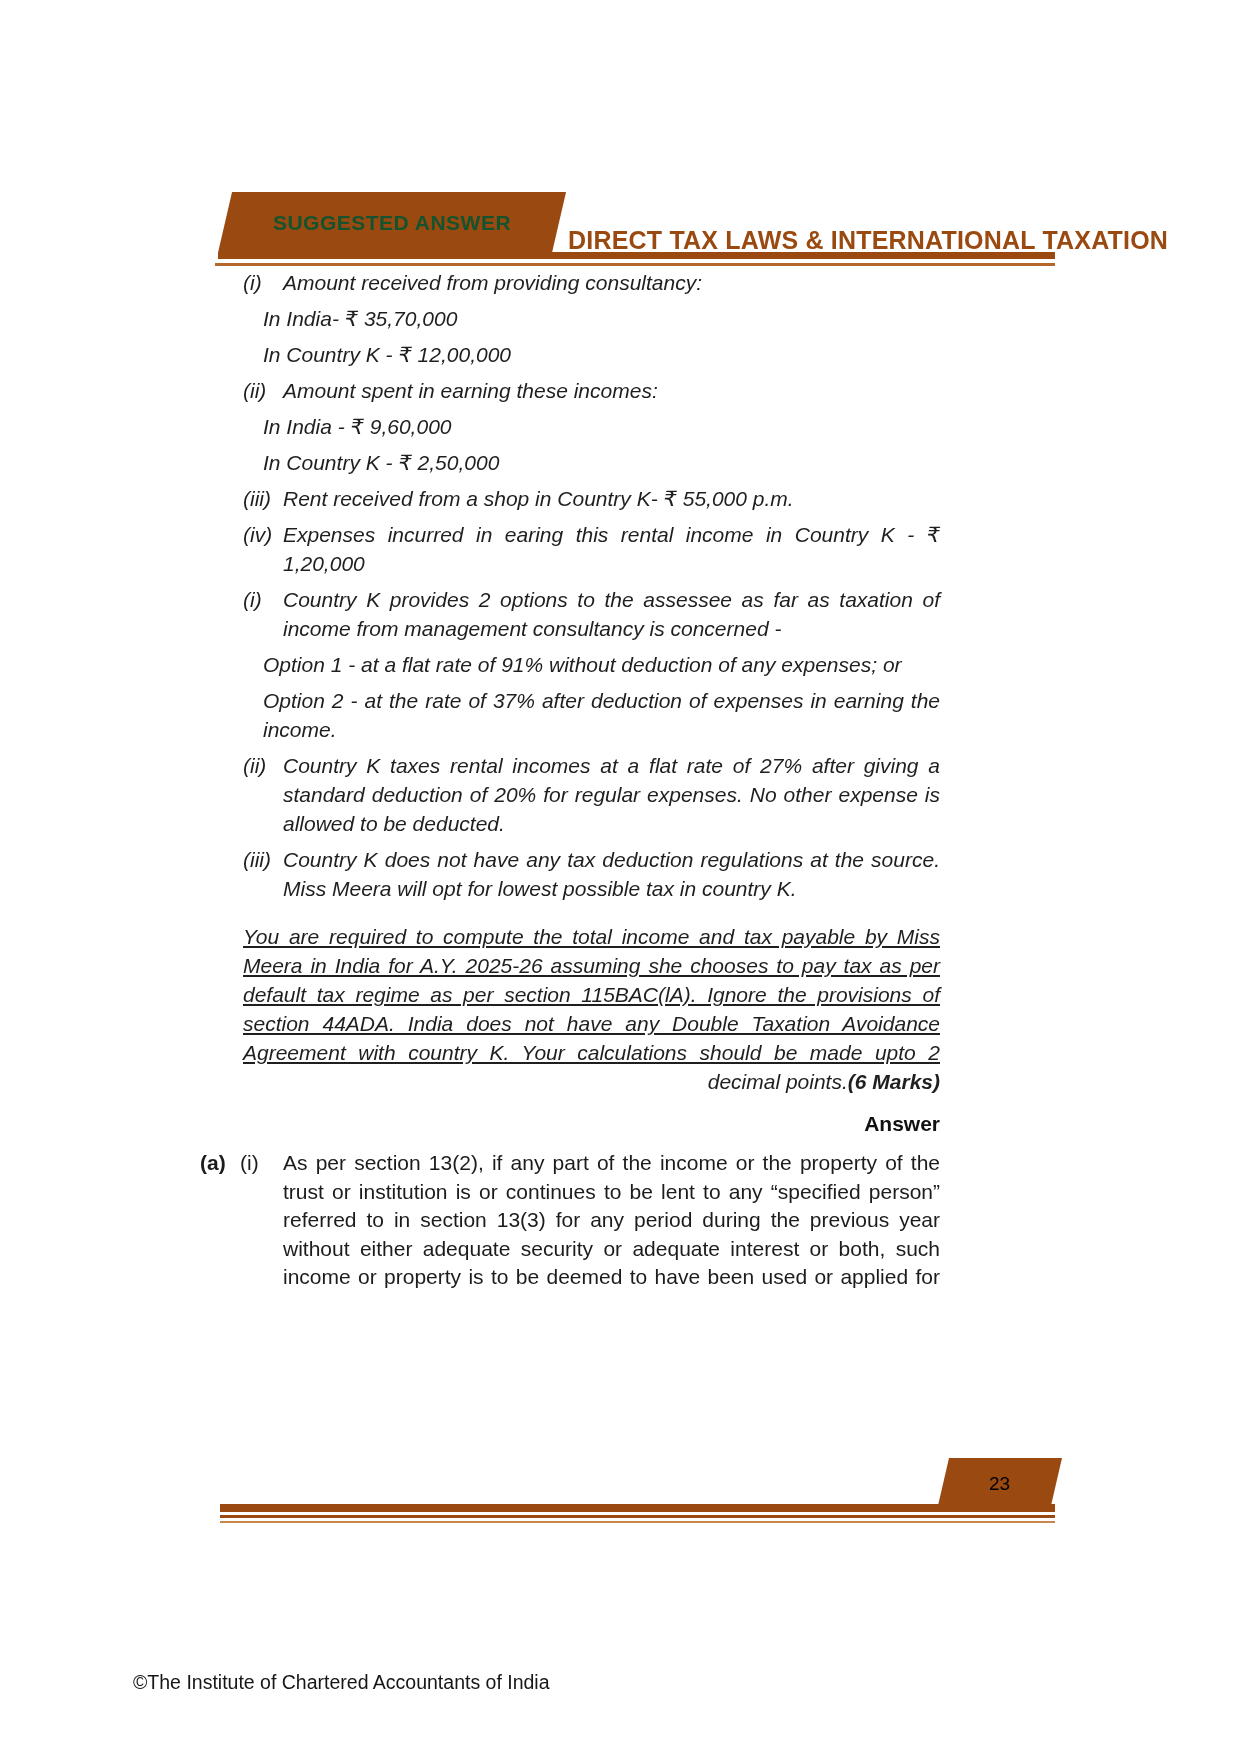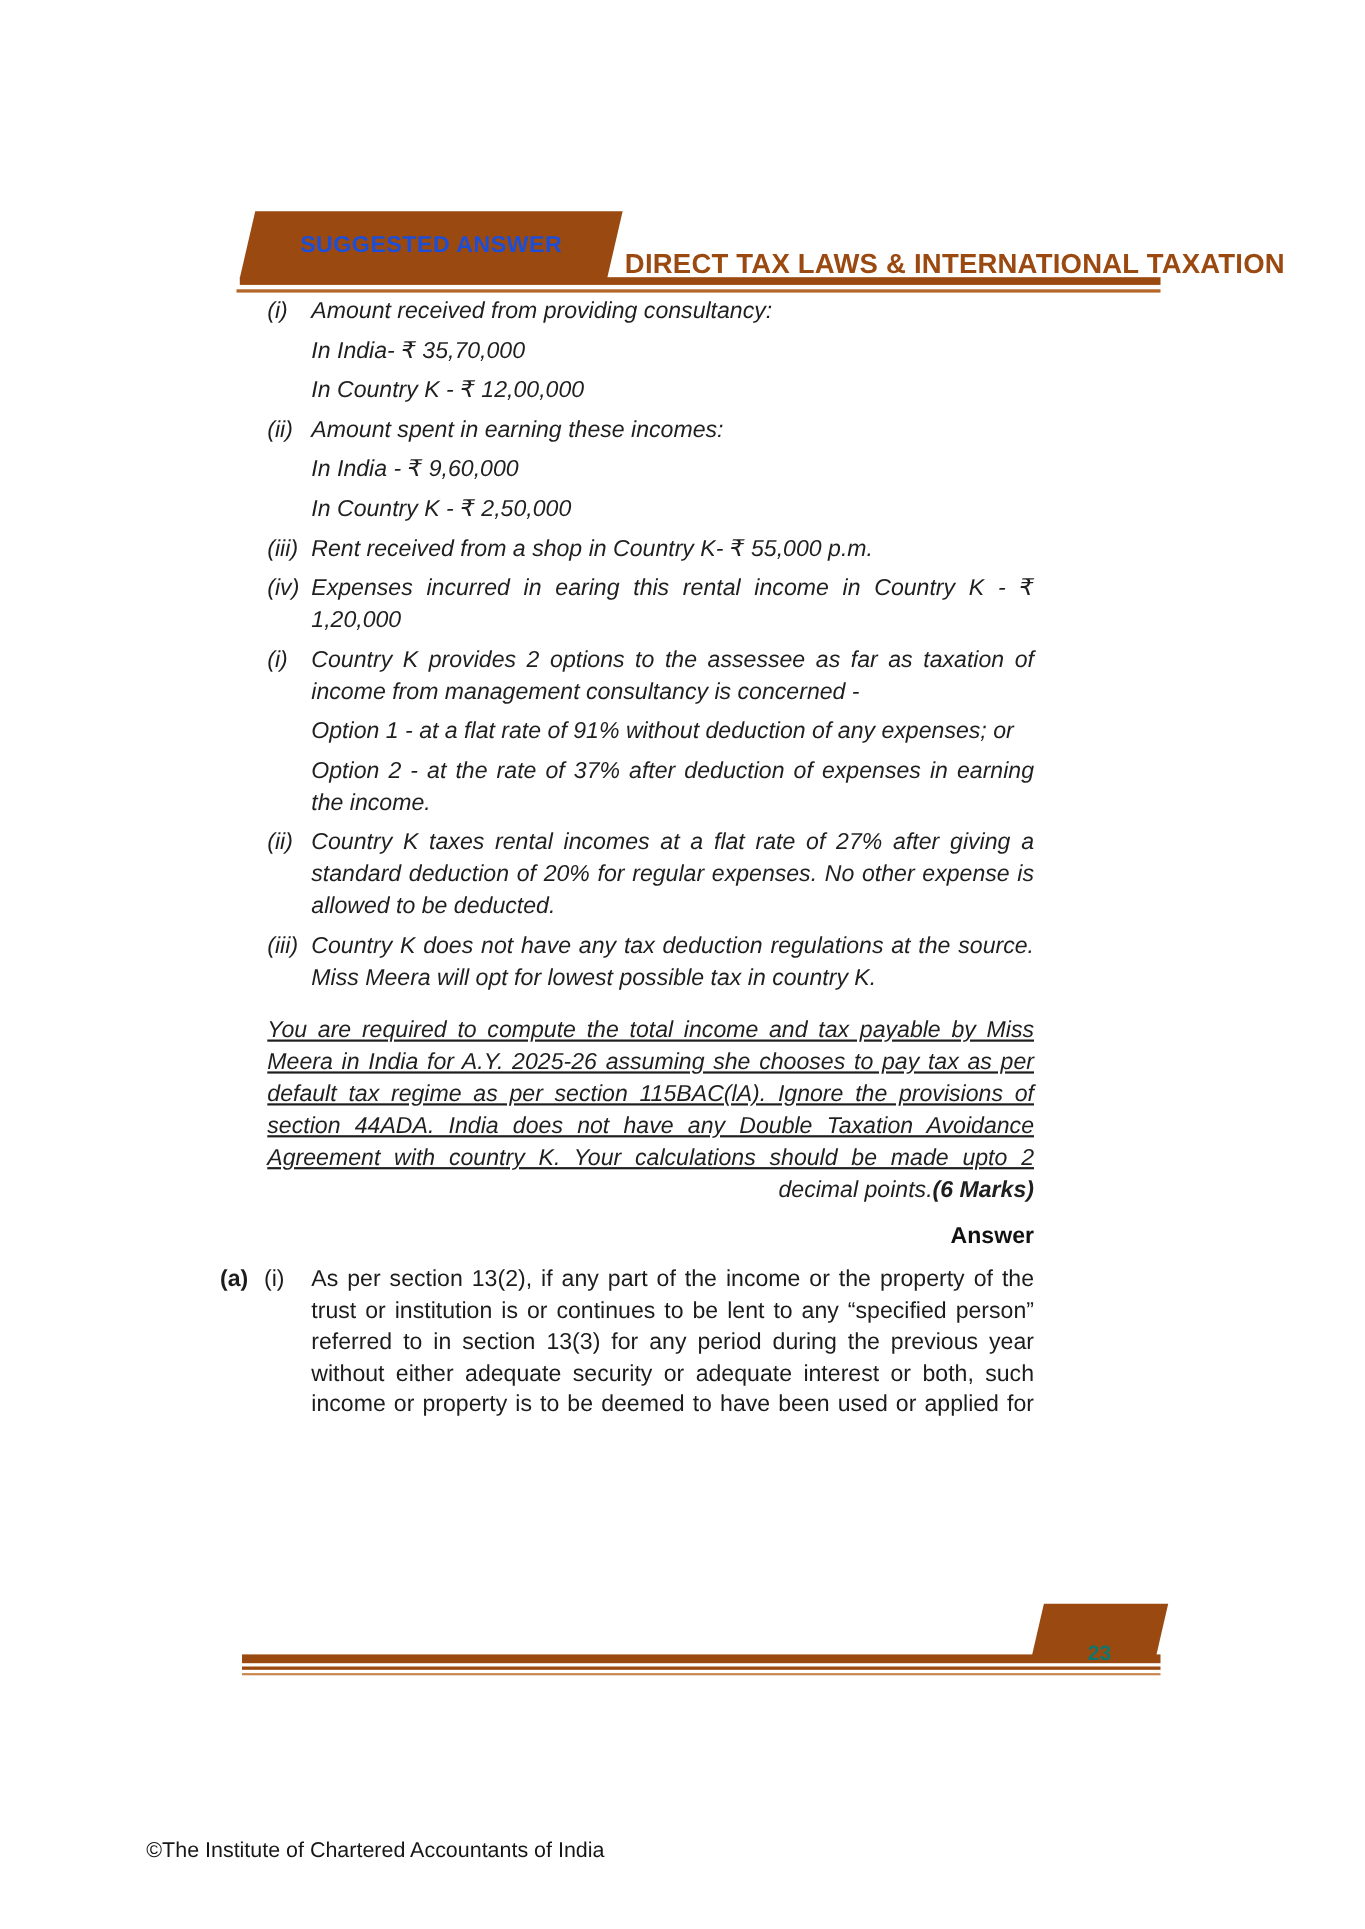--- a/index.html
+++ b/index.html
@@ -18,54 +18,54 @@
     font-family:"Liberation Sans","DejaVu Sans",sans-serif;
     color:var(--text);
     overflow:hidden;
   }
 
   
   .banner{position:absolute;left:225px;top:192px;width:334px;height:61px;}
   .banner-bg{position:absolute;inset:0;background:var(--brown);transform:skewX(-13deg);}
   .banner-label{
     position:relative;z-index:1;display:flex;align-items:center;justify-content:center;
-    height:100%;color:#1d4ed8;font-weight:700;font-size:21px;letter-spacing:.5px;
+    height:100%;color:#14532d;font-weight:700;font-size:21px;letter-spacing:.5px;
   }
   .header-title{
     position:absolute;left:568px;top:226px;width:487px;
     font-size:25px;font-weight:700;color:var(--brown);
     letter-spacing:.2px;white-space:nowrap;
   }
   .rule-top-thick{position:absolute;left:218px;top:252px;width:837px;height:7px;background:var(--brown);}
   .rule-top-thin{position:absolute;left:215px;top:263px;width:840px;height:3px;background:var(--brown-light);}
 
   
   .content{position:absolute;left:200px;top:268px;width:740px;}
   .question{margin-left:43px;font-style:italic;font-size:21px;line-height:29px;}
   .qrow{display:flex;margin-bottom:7px;}
   .qlabel{width:40px;flex:none;}
   .qtext{flex:1;text-align:justify;}
-  .qsub{margin-left:40px;margin-bottom:7px;text-align:justify;}
+  .qsub{margin-left:20px;margin-bottom:7px;text-align:justify;}
   .ai-heading{font-weight:700;margin:5px 0 12px;}
   .requirement-main{text-align:justify;text-align-last:justify;margin-top:19px;text-decoration:underline;}
   .req-last{display:flex;justify-content:flex-end;}
   .marks{font-weight:700;}
 
   .answer-heading{font-style:normal;font-weight:700;font-size:21px;color:#111111;margin:16px 0 13px;text-align:right;}
   .answer-row{display:flex;font-size:21px;line-height:28.5px;color:#1c1c1c;}
   .a-label{width:40px;flex:none;font-weight:700;}
   .i-label{width:43px;flex:none;}
   .answer-text{flex:1;text-align:justify;text-align-last:justify;}
 
   
   .page-badge{position:absolute;left:943px;top:1458px;width:113px;height:52px;z-index:2;}
   .page-badge-bg{position:absolute;inset:0;background:var(--brown);transform:skewX(-13deg);}
   .page-badge-label{
     position:relative;z-index:1;display:flex;align-items:center;justify-content:center;
-    height:100%;color:#0f766e;font-weight:700;font-size:19px;margin-top:20px;
+    height:100%;color:#000000;font-weight:400;font-size:19px;
   }
   .rule-bot-thick{position:absolute;left:220px;top:1504px;width:835px;height:8px;background:var(--brown);}
   .rule-bot-mid{position:absolute;left:220px;top:1515px;width:835px;height:3px;background:var(--brown);}
   .rule-bot-thin{position:absolute;left:220px;top:1521px;width:835px;height:2px;background:var(--brown-pale);}
 
   .copyright{position:absolute;left:133px;top:1671px;font-size:19.5px;color:#161616;}
 </style>
 </head>
 <body>
 

